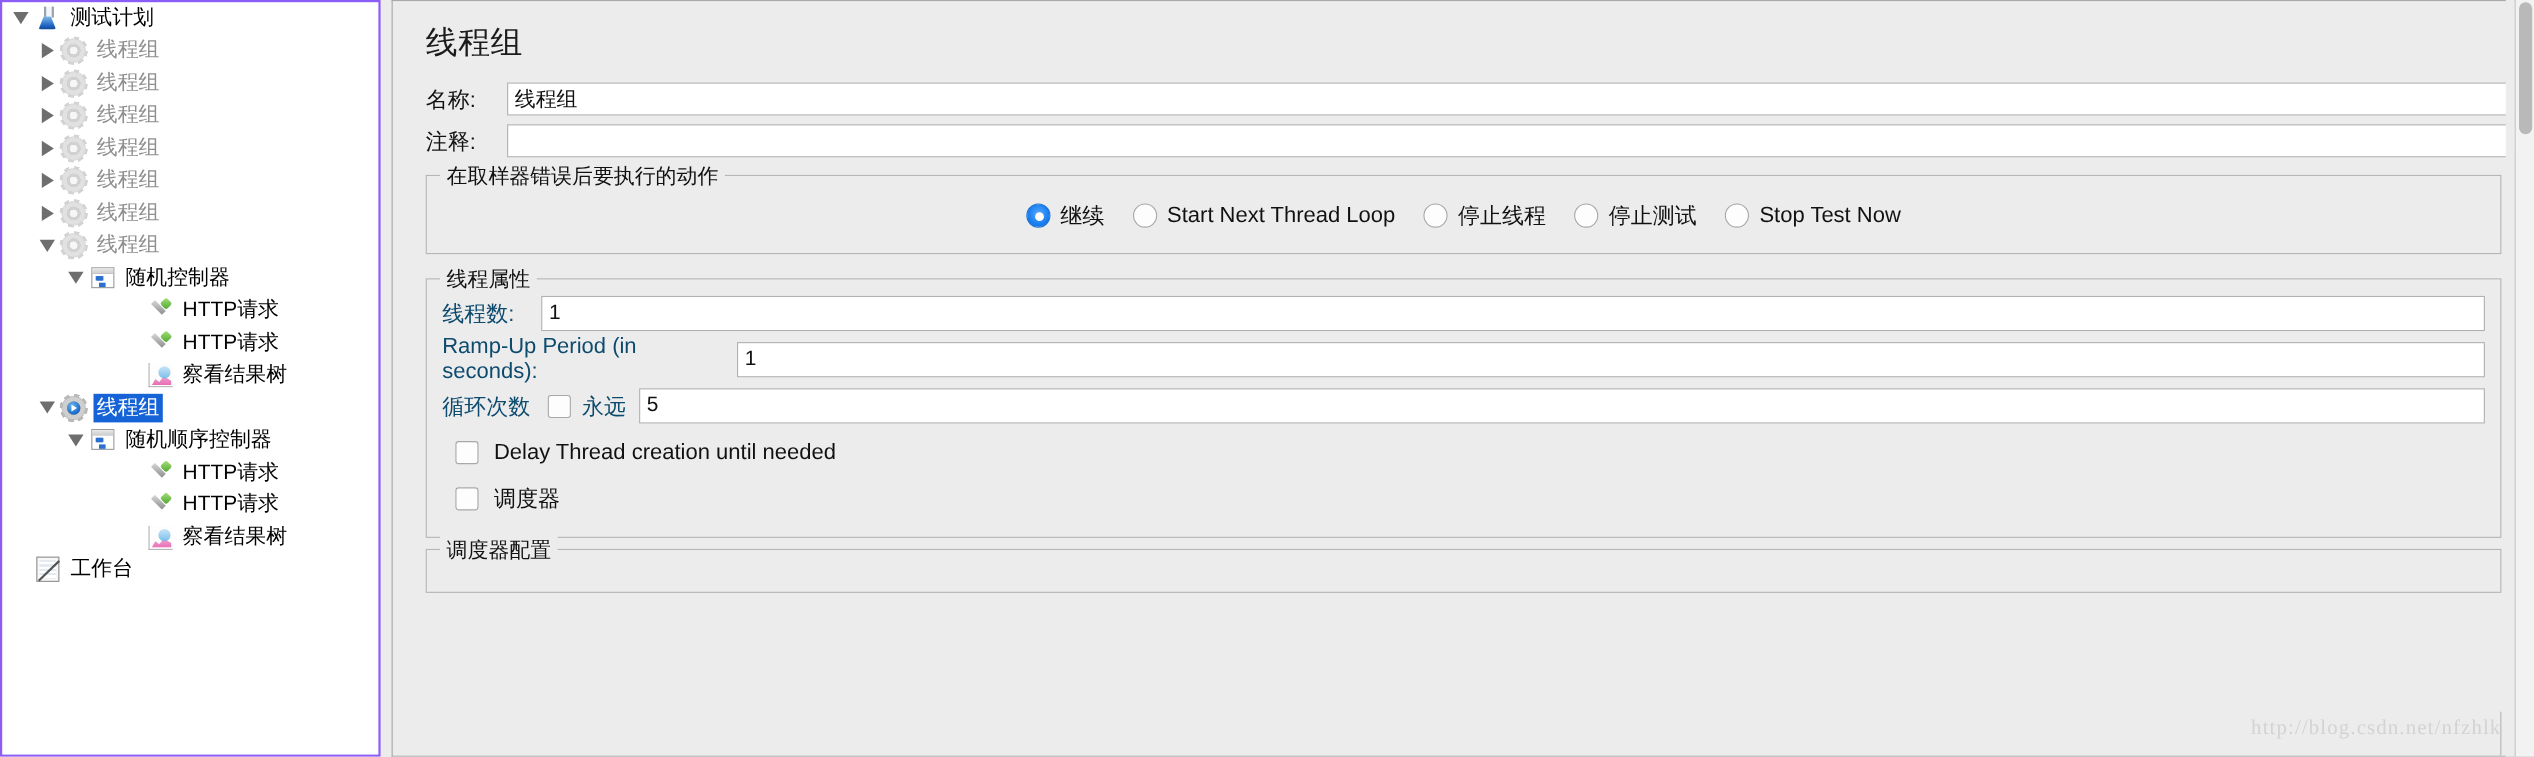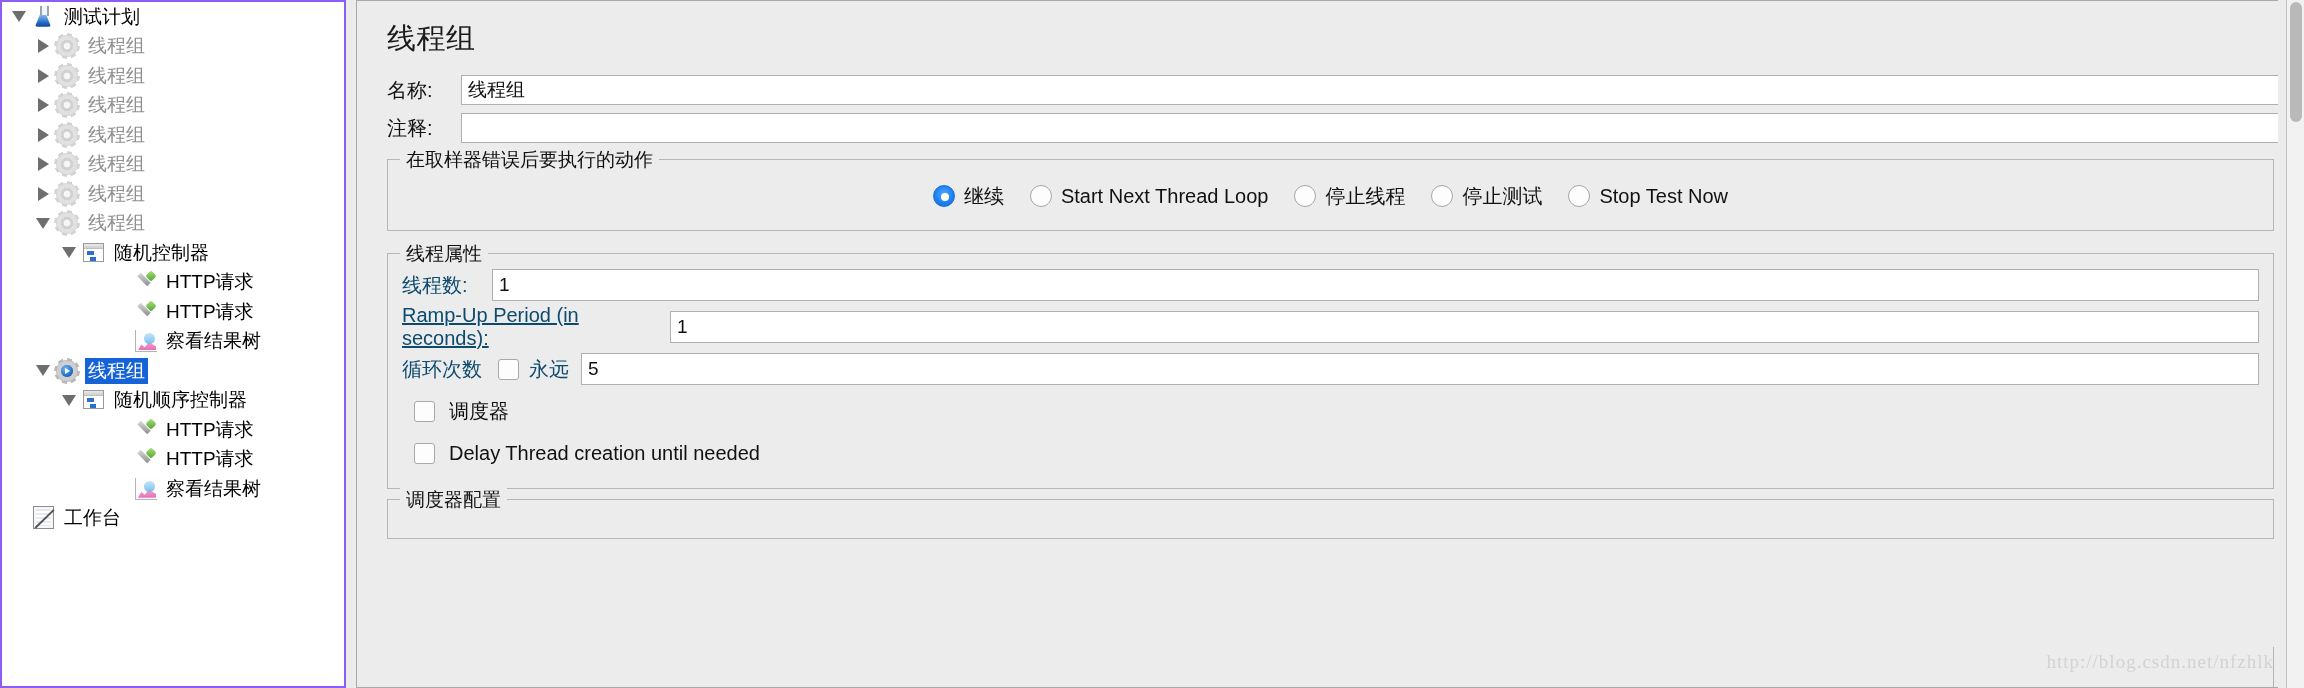--- a/index.html
+++ b/index.html
@@ -468,39 +468,39 @@
 
     <div class="group" style="margin-top:22px; padding-top:10px;">
       <span class="legend">线程属性</span>
 
       <div class="tp-row">
         <span class="tp-label" style="width:90px;flex:0 0 90px;">线程数:</span>
         <input class="tp-input" value="1" style="">
       </div>
 
       <div class="tp-row">
-        <span class="tp-label" style="width:268px;flex:0 0 268px;text-decoration:underline;">Ramp-Up Period (in seconds):</span>
+        <span class="tp-label" style="width:268px;flex:0 0 268px;">Ramp-Up Period (in seconds):</span>
         <input class="tp-input" value="1" style="">
       </div>
 
       <div class="tp-row">
         <span class="tp-label" style="width:96px;flex:0 0 96px;">循环次数</span>
         <span class="check-mark"></span>
         <span class="tp-label" style="padding:0 12px 0 10px;">永远</span>
         <input class="tp-input" value="5" style="">
       </div>
 
       <div class="check-row" style="padding-left:12px;">
         <span class="check-mark"></span>
-        <span class="check-label">调度器</span>
+        <span class="check-label">Delay Thread creation until needed</span>
       </div>
 
       <div class="check-row" style="padding-left:12px;">
         <span class="check-mark"></span>
-        <span class="check-label">Delay Thread creation until needed</span>
+        <span class="check-label">调度器</span>
       </div>
     </div>
 
     <div class="group" style="margin-top:10px; height:40px;">
       <span class="legend">调度器配置</span>
     </div>
 
     <div class="vline"></div>
     <div id="watermark">http://blog.csdn.net/nfzhlk</div>
   </div>

